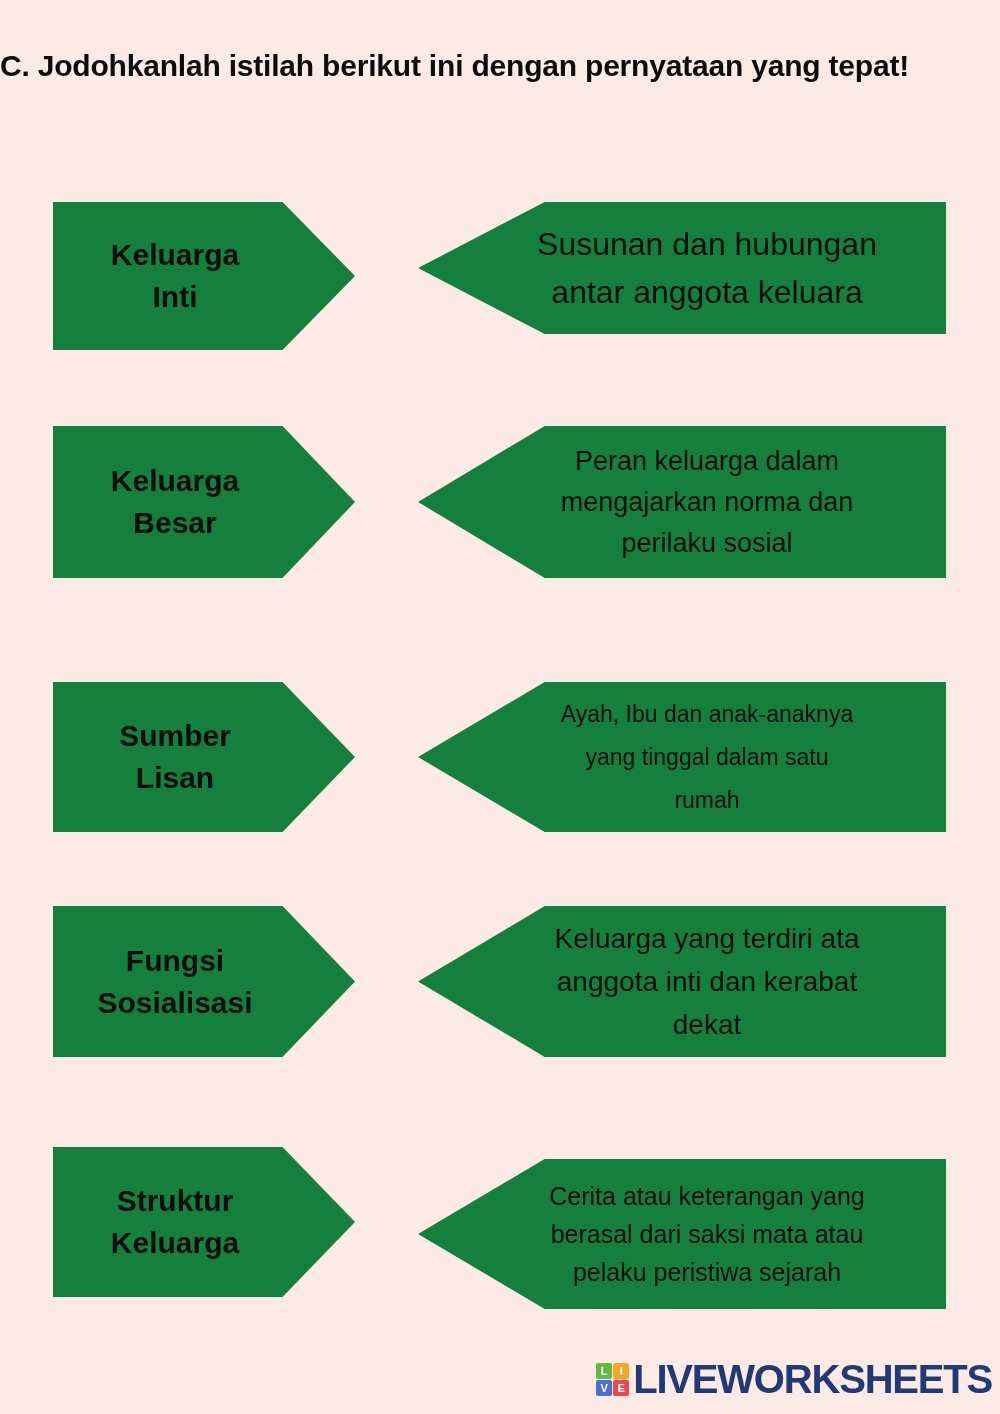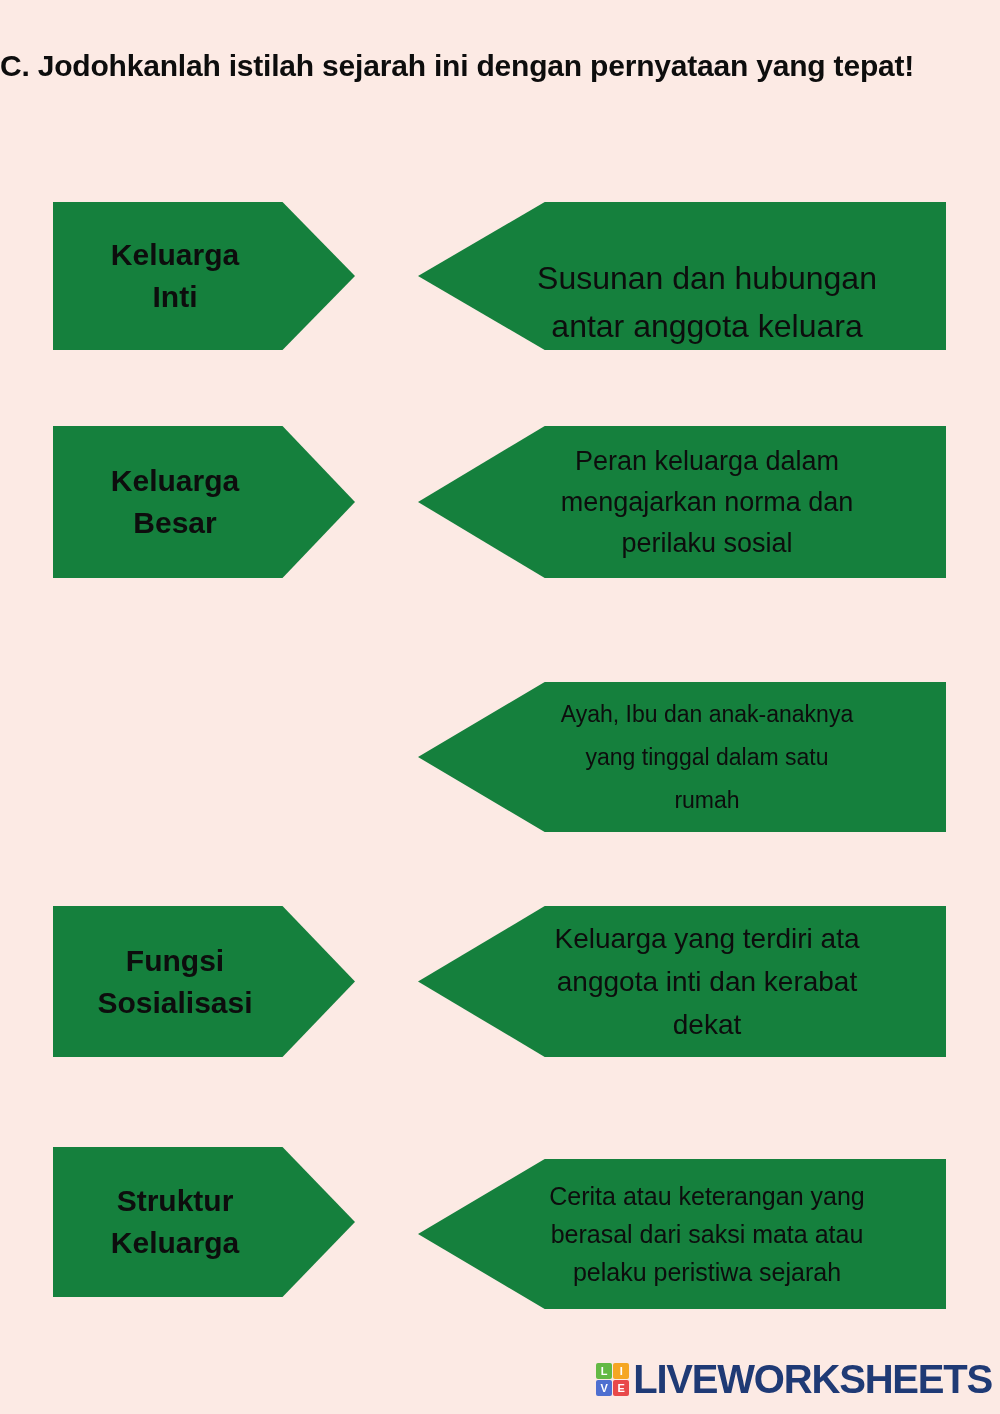--- a/index.html
+++ b/index.html
@@ -132,46 +132,50 @@
     color: #1F3A75;
     letter-spacing: -1.2px;
     font-family: "Liberation Sans", sans-serif;
   }
 </style>
 </head>
 <body>
 
 <div id="page">
 
-  <div class="heading">C. Jodohkanlah istilah sejarah ini dengan pernyataan yang tepat!</div>
+  <div class="heading">C. Jodohkanlah istilah berikut ini dengan pernyataan yang tepat!</div>
 
   <div class="row row-0" style="top:202px;height:148px;">
     <div class="term-shape" style="top:0;height:148px;">
       <span class="shape-text">Keluarga
 Inti</span>
     </div>
-    <div class="def-shape" style="top:0;height:148px;align-items:flex-end;">
+    <div class="def-shape" style="top:0;height:132px;">
       <span class="shape-text">Susunan dan hubungan
 antar anggota keluara</span>
     </div>
   </div>
 
   <div class="row row-1" style="top:426px;height:152px;">
     <div class="term-shape" style="top:0;height:152px;">
       <span class="shape-text">Keluarga
 Besar</span>
     </div>
     <div class="def-shape" style="top:0;height:152px;">
       <span class="shape-text">Peran keluarga dalam
 mengajarkan norma dan
 perilaku sosial</span>
     </div>
   </div>
 
   <div class="row row-2" style="top:682px;height:150px;">
+    <div class="term-shape" style="top:0;height:150px;">
+      <span class="shape-text">Sumber
+Lisan</span>
+    </div>
     <div class="def-shape" style="top:0;height:150px;">
       <span class="shape-text">Ayah, Ibu dan anak-anaknya
 yang tinggal dalam satu
 rumah</span>
     </div>
   </div>
 
   <div class="row row-3" style="top:906px;height:151px;">
     <div class="term-shape" style="top:0;height:151px;">
       <span class="shape-text">Fungsi

